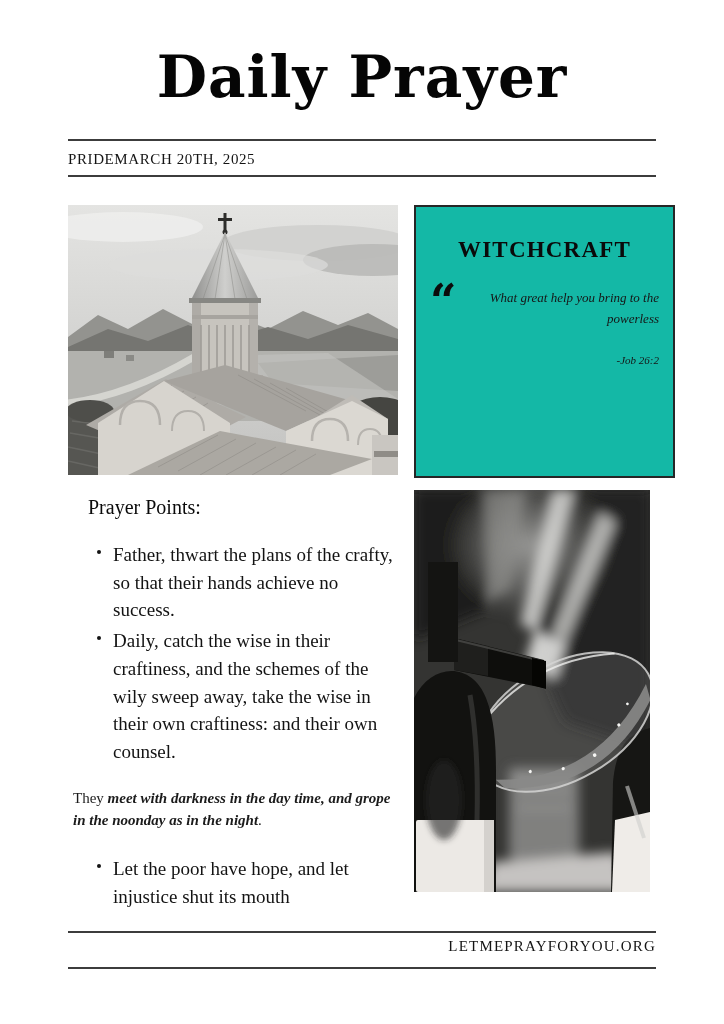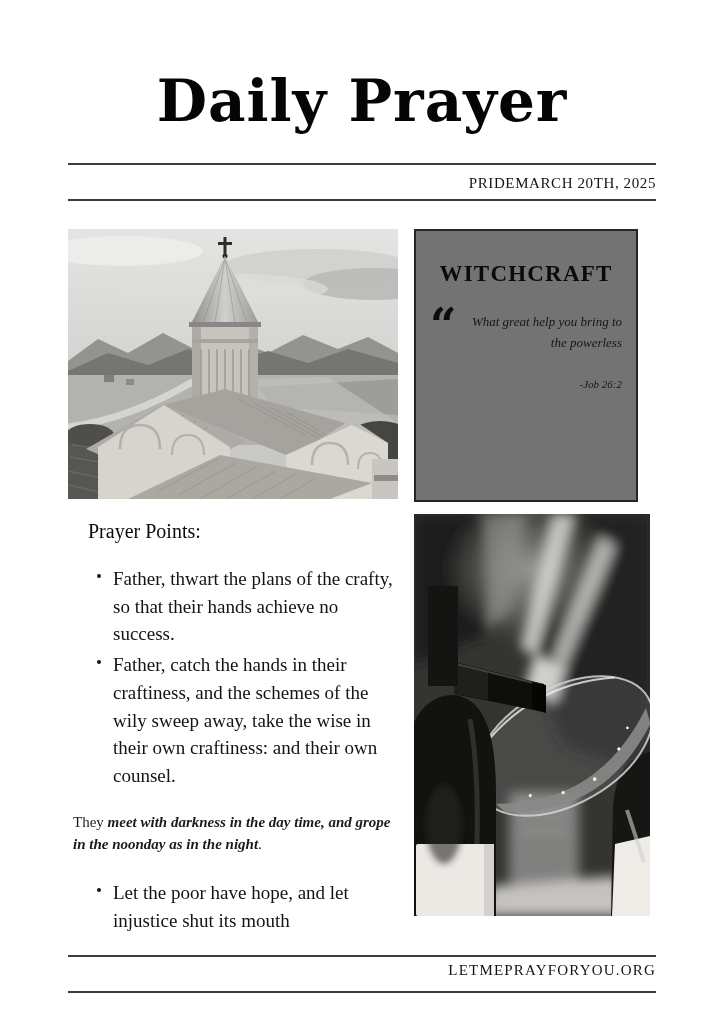--- a/index.html
+++ b/index.html
@@ -1,44 +1,44 @@
 <!DOCTYPE html>
 <html><head>
 <meta charset="utf-8">
 <style>
   * { margin:0; padding:0; box-sizing:border-box; }
   html,body { background:#ffffff; }
   body {
     width:724px; height:1024px; position:relative; overflow:hidden;
     font-family:"Liberation Serif", serif; color:#1b1b1b;
   }
-  .abs { position:absolute;margin-top:24px; }
+  .abs { position:absolute; }
 
   
   .masthead {
     top:48px; left:0; width:724px; text-align:center;
     font-family:"DejaVu Serif", serif; font-weight:bold;
     font-size:58px; line-height:1.0; letter-spacing:1px; color:#050505;
   }
   .rule { left:68px; width:588px; background:#3c3c3c; }
   .rule-a { top:139px; height:2px; }
   .rule-b { top:175px; height:2px; }
   .meta-row {
     top:146px; left:68px; width:588px; height:26px;
-    display:flex; justify-content:flex-end; align-items:center;
+    display:flex; justify-content:flex-start; align-items:center;
     font-size:15px; letter-spacing:0.6px; color:#141414;
   }
 
   
   .church-fig { top:205px; left:68px; width:330px; height:270px; overflow:hidden; }
   .church-fig svg { display:block; }
 
   .feature-box {
-    top:205px; left:414px; width:224px; height:273px;
-    border:2px solid #262626; background:#737373;
+    top:205px; left:414px; width:261px; height:273px;
+    border:2px solid #262626; background:#14b8a6;
     padding:30px 14px 0 14px; text-align:center;
   }
   .feature-title {
     font-size:23px; font-weight:bold; letter-spacing:1.2px; color:#0a0a0a;
     font-family:"Liberation Serif", serif;
   }
   .quote-wrap { display:flex; margin-top:24px; text-align:left; }
   .quote-icon {
     font-family:"DejaVu Serif", serif; font-weight:bold;
     font-size:46px; line-height:0.62; color:#0c0c0c; flex:0 0 40px;
@@ -190,21 +190,21 @@
       <p class="quote-text">What great help you bring to the powerless</p>
       <p class="quote-cite">-Job 26:2</p>
     </div>
   </div>
 </aside>
 
 <section class="abs text-col">
   <h3 class="pp-heading">Prayer Points:</h3>
   <ul class="pp-list">
     <li>Father, thwart the plans of the crafty, so that their hands achieve no success.</li>
-    <li>Father, catch the hands in their craftiness, and the schemes of the wily sweep away, take the wise in their own craftiness: and their own counsel.</li>
+    <li>Daily, catch the wise in their craftiness, and the schemes of the wily sweep away, take the wise in their own craftiness: and their own counsel.</li>
   </ul>
   <p class="interlude"><span>They </span><b>meet with darkness in the day time, and grope in the noonday as in the night</b><span>.</span></p>
   <ul class="pp-list second">
     <li>
       <span>Let the poor have hope, and let injustice shut its mouth</span>
     </li>
   </ul>
 </section>
 
 <figure class="abs wine-fig">

